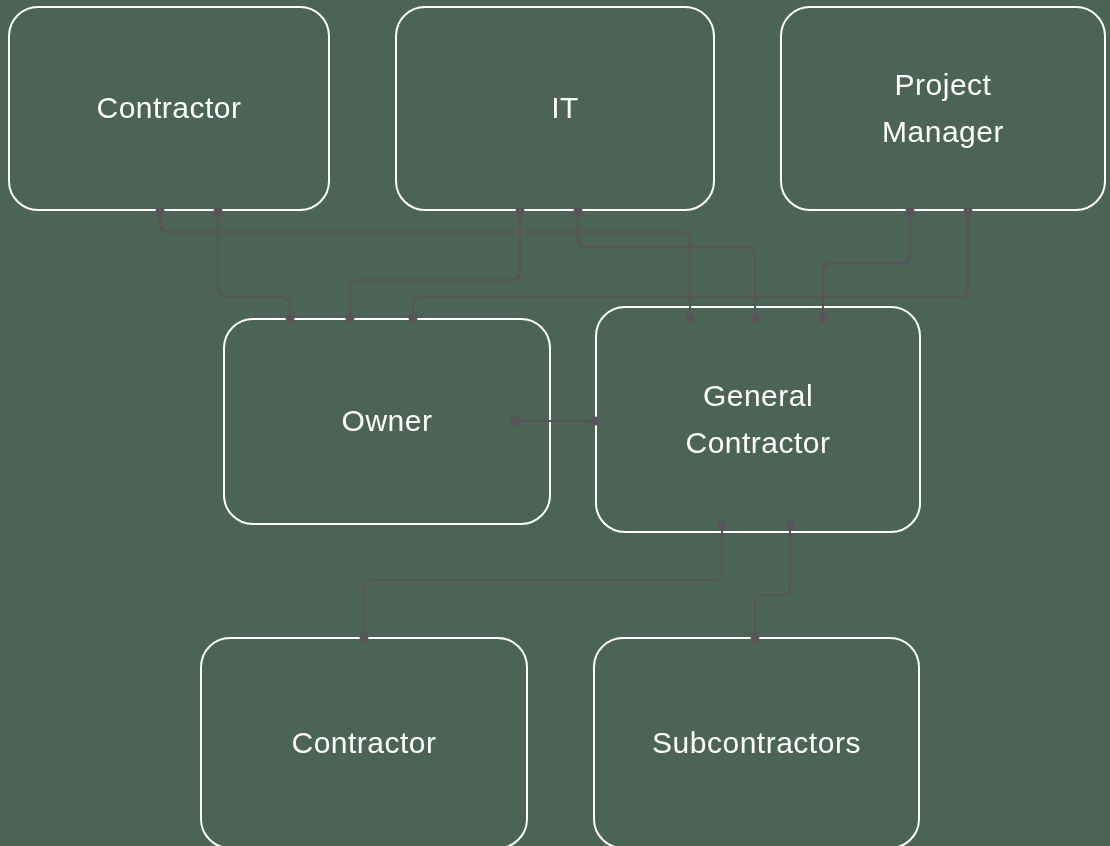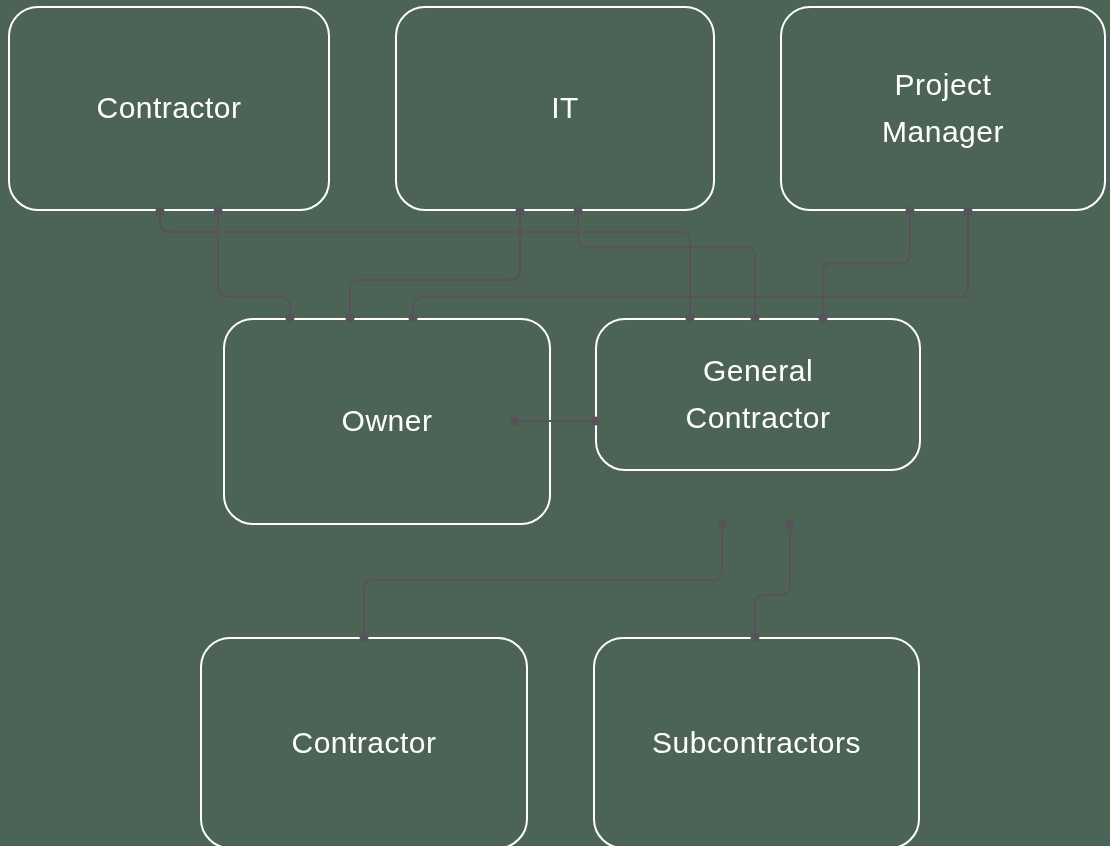--- a/index.html
+++ b/index.html
@@ -34,21 +34,21 @@
     font-weight: 400;
     letter-spacing: 0.5px;
     line-height: 1.55;
     white-space: pre-line;
   }
   
   .n-accountant      { left: 8px;   top: 6px;   width: 322px; height: 205px; }
   .n-it              { left: 395px; top: 6px;   width: 320px; height: 205px; }
   .n-project-manager { left: 780px; top: 6px;   width: 326px; height: 205px; }
   .n-owner           { left: 187px; top: 318px; width: 328px; height: 207px; }
-  .n-general-contractor { left: 595px; top: 318px; width: 326px; height: 153px; }
+  .n-general-contractor { left: 595px; top: 306px; width: 326px; height: 227px; }
   .n-suppliers       { left: 200px; top: 637px; width: 328px; height: 212px; }
   .n-subcontractors  { left: 593px; top: 637px; width: 327px; height: 212px; }
 
   svg.connectors {
     position: absolute;
     inset: 0;
     pointer-events: none;
   }
 </style>
 </head>

